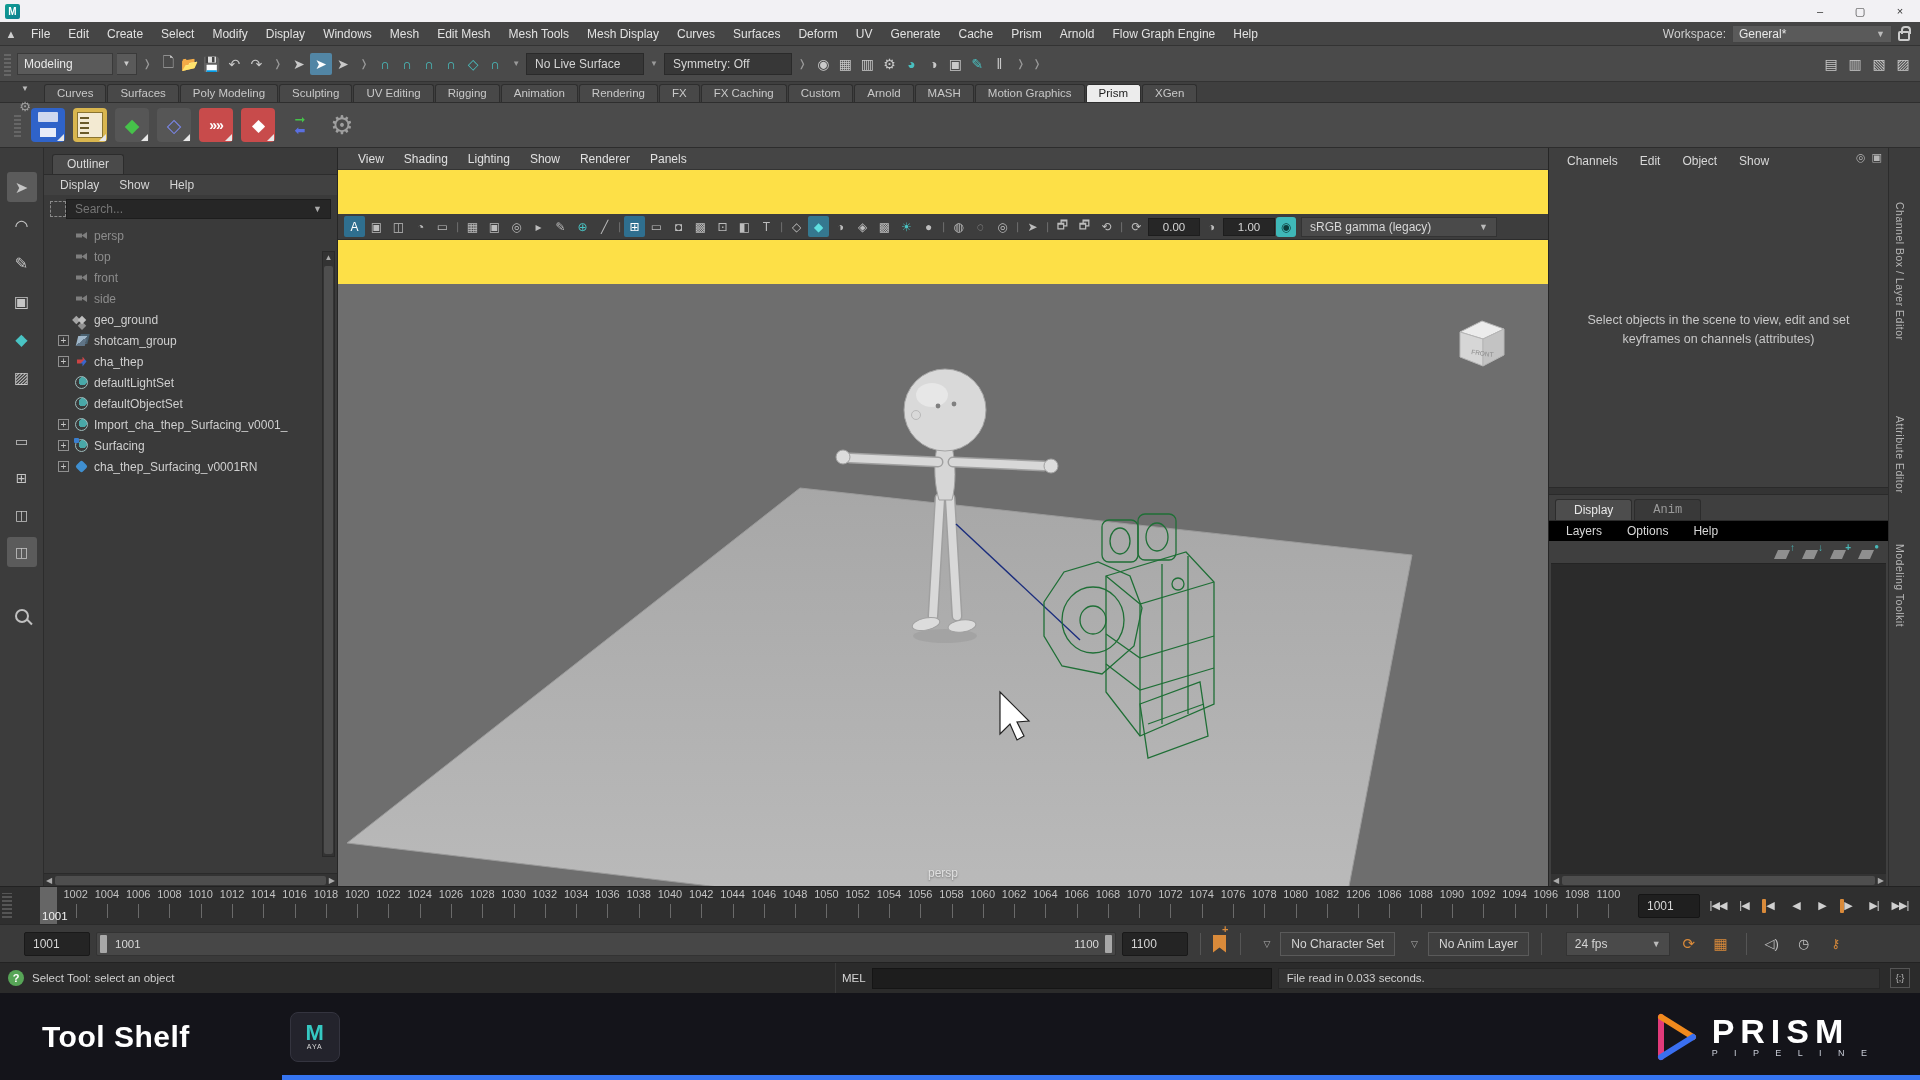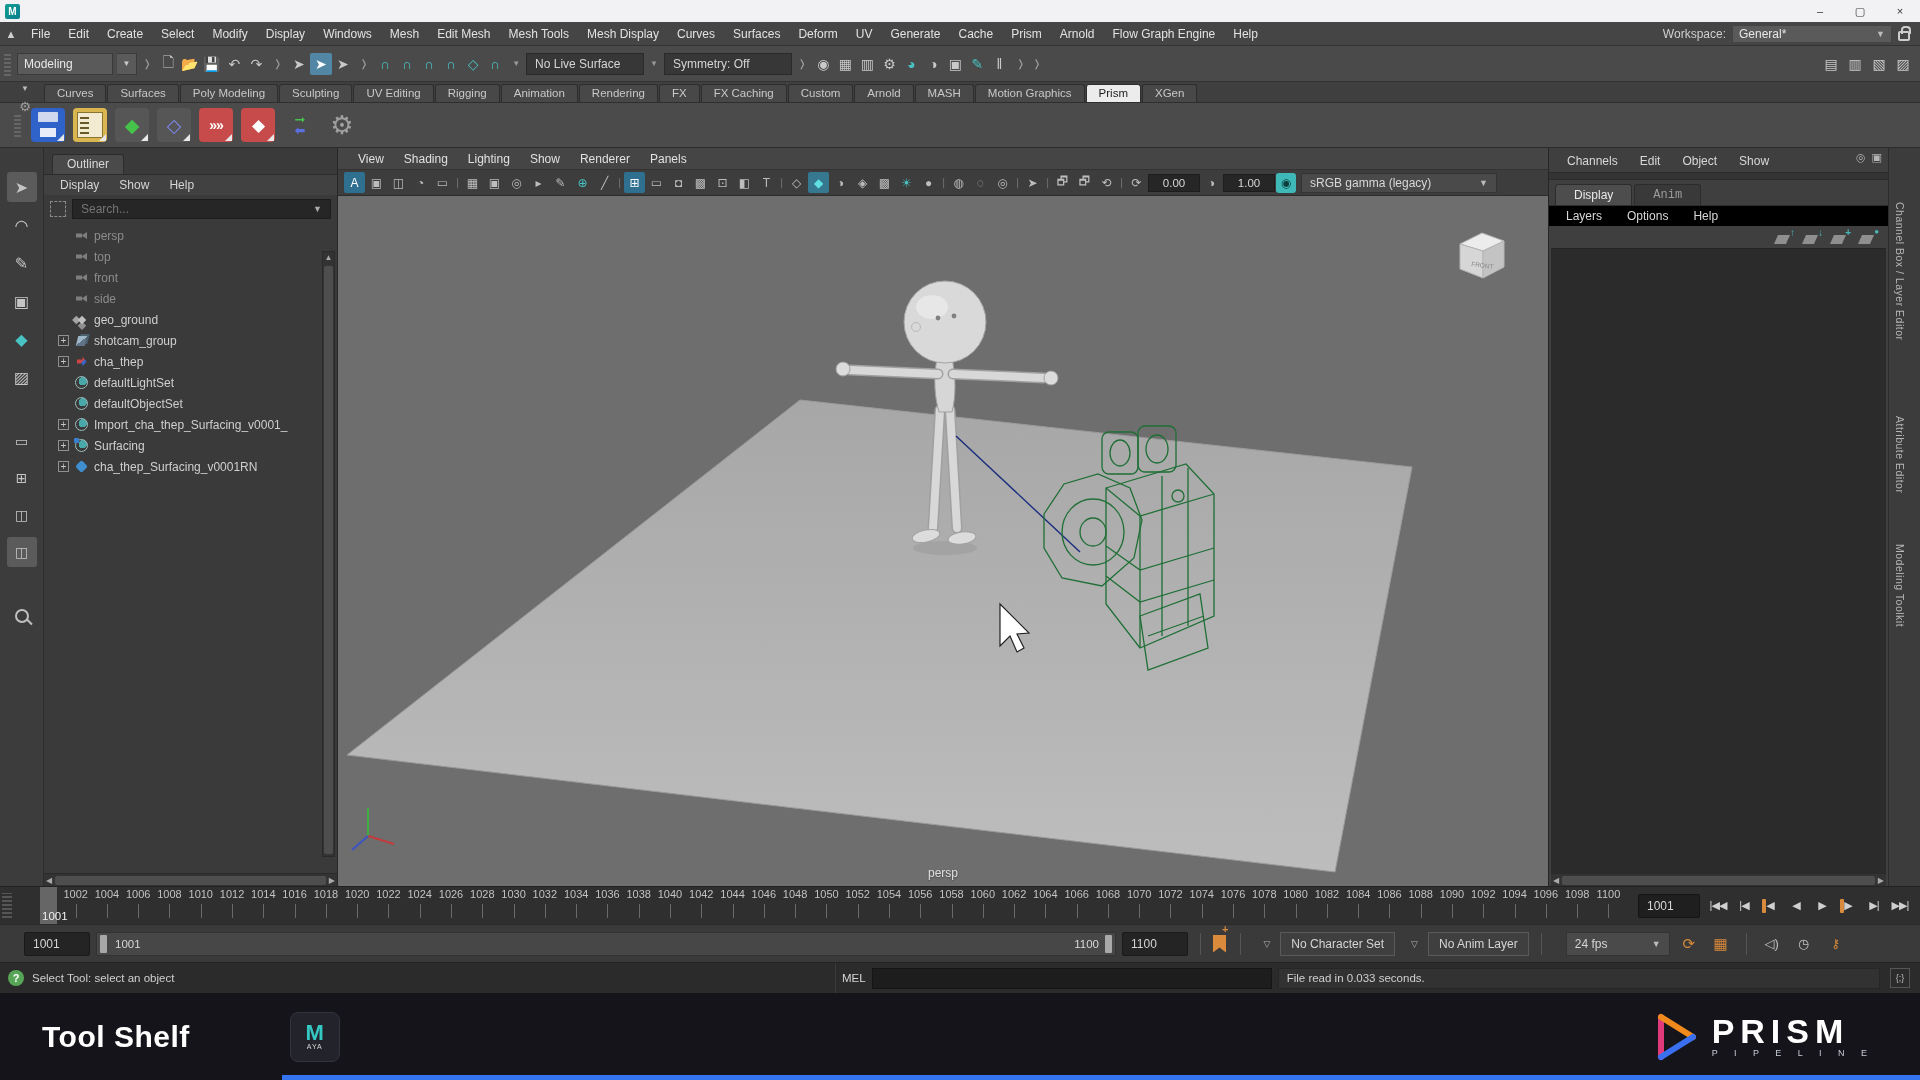--- a/index.html
+++ b/index.html
@@ -58,21 +58,21 @@
   .tbi.active{background:#5b5b5b;}
   .tbi.teal{color:#49c4c4;}
   .tbspacer{height:18px;}
   .magnifier{width:14px;height:14px;border:2px solid #c0c0c0;border-radius:50%;position:relative;}
   .magnifier::after{content:"";position:absolute;width:7px;height:2px;background:#c0c0c0;transform:rotate(45deg);right:-6px;bottom:-2px;}
   
   .outliner{width:294px;background:#3a3a3a;border-right:1px solid #262626;position:relative;display:flex;flex-direction:column;}
   .paneltab{align-self:flex-start;margin-left:8px;background:#4a4a4a;border:1px solid #2c2c2c;border-bottom:none;padding:2px 14px 3px;font-size:12px;color:#d8d8d8;border-radius:3px 3px 0 0;margin-top:6px;}
   .panelmenus{display:flex;gap:4px;background:#414141;border-top:1px solid #2c2c2c;padding:3px 8px;}
   .panelmenus .mi{padding:0 8px;color:#d5d5d5;}
-  .searchrow{display:flex;align-items:center;gap:6px;padding:4px 6px;}
+  .searchrow{display:flex;align-items:center;padding:4px 6px;}
   .filtericon{width:16px;height:16px;border:1px dashed #8a8a8a;position:relative;}
   .searchbox{flex:1;height:20px;background:#262626;border:1px solid #1d1d1d;display:flex;align-items:center;padding:0 6px;}
   .searchbox input{background:transparent;border:none;outline:none;color:#9a9a9a;font-size:12px;width:100%;}
   .searcharrow{color:#aaa;font-size:9px;padding-right:2px;}
   .otree{flex:1;overflow:hidden;padding-top:2px;position:relative;}
   .orow{display:flex;align-items:center;height:21px;padding-left:14px;gap:5px;color:#cfcfcf;white-space:nowrap;}
   .orow .expander{width:11px;height:11px;border:1px solid #909090;color:#c5c5c5;font-size:10px;line-height:9px;text-align:center;visibility:hidden;flex:none;}
   .orow.exp .expander{visibility:visible;}
   .orow .oi{width:15px;height:15px;flex:none;display:flex;align-items:center;justify-content:center;}
   .orow.grayed{color:#8c8c8c;}
@@ -84,21 +84,21 @@
   .t-set .oi::before,.t-set2 .oi::before{content:"";width:11px;height:11px;border-radius:50%;border:1.5px solid #9fbcbc;background:radial-gradient(circle at 62% 38%,#49a8a8 42%,transparent 45%);}
   .t-set2 .oi{position:relative;}
   .t-set2 .oi::after{content:"";position:absolute;left:0;top:0;width:5px;height:5px;background:#3a7fd0;border-radius:1px;}
   .t-rn .oi::before{content:"";width:9px;height:9px;background:#3f8fd0;transform:rotate(45deg);border-radius:2px;}
   .vscroll{position:absolute;right:2px;top:28px;bottom:16px;width:13px;background:#333;border:1px solid #2a2a2a;}
   .vscroll .thumb{position:absolute;top:14px;left:1px;right:1px;bottom:2px;background:#4e4e4e;border-radius:2px;}
   .vscroll .up{position:absolute;top:1px;left:0;right:0;text-align:center;font-size:8px;color:#aaa;}
   .hscroll{height:13px;background:#333;border-top:1px solid #2a2a2a;display:flex;align-items:center;justify-content:space-between;padding:0 2px;font-size:8px;color:#aaa;}
   .hscroll .hthumb{flex:1;height:9px;background:#4e4e4e;margin:0 3px;border-radius:2px;}
   
-  .viewport{width:1210px;position:relative;background:#fde047;display:flex;flex-direction:column;}
+  .viewport{width:1210px;position:relative;background:#fde047;display:flex;flex-direction:column;gap:44px;}
   .vpmenus{height:22px;background:#454545;display:flex;align-items:center;padding-left:10px;border-bottom:1px solid #333;}
   .vpmenus .mi{padding:0 10px;color:#e0e0e0;}
   .vptools{height:26px;background:#3d3d3d;display:flex;align-items:center;gap:1px;padding-left:6px;border-bottom:1px solid #2c2c2c;}
   .ti{width:21px;height:21px;display:flex;align-items:center;justify-content:center;font-size:12px;color:#bdbdbd;border-radius:2px;flex:none;}
   .ti.on{background:#2f6f8f;color:#fff;}
   .ti.teal{color:#49c4c4;}
   .ti.teal.on{background:#35788f;color:#5fe0e0;}
   .ti.sep{width:7px;color:#777;font-size:10px;}
   .vptools .numfield{width:52px;height:18px;background:#262626;border:1px solid #1d1d1d;color:#d5d5d5;display:flex;align-items:center;justify-content:center;font-size:11.5px;}
   .cmtoggle{width:20px;height:20px;border-radius:3px;background:#3fb8b8;color:#0c3c3c;display:flex;align-items:center;justify-content:center;font-size:12px;font-weight:bold;}
@@ -603,20 +603,23 @@
         <span>◎</span>
         <span>▣</span>
       </div>
       <div class="rpmenus">
 
       <span class="mi">Channels</span>
           <span class="mi">Edit</span>
           <span class="mi">Object</span>
           <span class="mi">Show</span>
         </div>
+      <div class="channelarea">
+        <div class="channelmsg">Select objects in the scene to view, edit and set keyframes on channels (attributes)</div>
+      </div>
       <div class="rp-divider"></div>
       <div class="layertabs">
 
       <span class="ltab active">Display</span>
           <span class="ltab inactive">Anim</span>
         </div>
       <div class="layermenus">
 
       <span class="mi">Layers</span>
           <span class="mi">Options</span>
@@ -683,21 +686,21 @@
           <span class="tlab">1064</span>
           <span class="tlab">1066</span>
           <span class="tlab">1068</span>
           <span class="tlab">1070</span>
           <span class="tlab">1072</span>
           <span class="tlab">1074</span>
           <span class="tlab">1076</span>
           <span class="tlab">1078</span>
           <span class="tlab">1080</span>
           <span class="tlab">1082</span>
-          <span class="tlab">1084</span>
+          <span class="tlab">1206</span>
           <span class="tlab">1086</span>
           <span class="tlab">1088</span>
           <span class="tlab">1090</span>
           <span class="tlab">1092</span>
           <span class="tlab">1094</span>
           <span class="tlab">1096</span>
           <span class="tlab">1098</span>
           <span class="tlab">1100</span>
         </div>
       <div class="curframe-label">1001</div>

